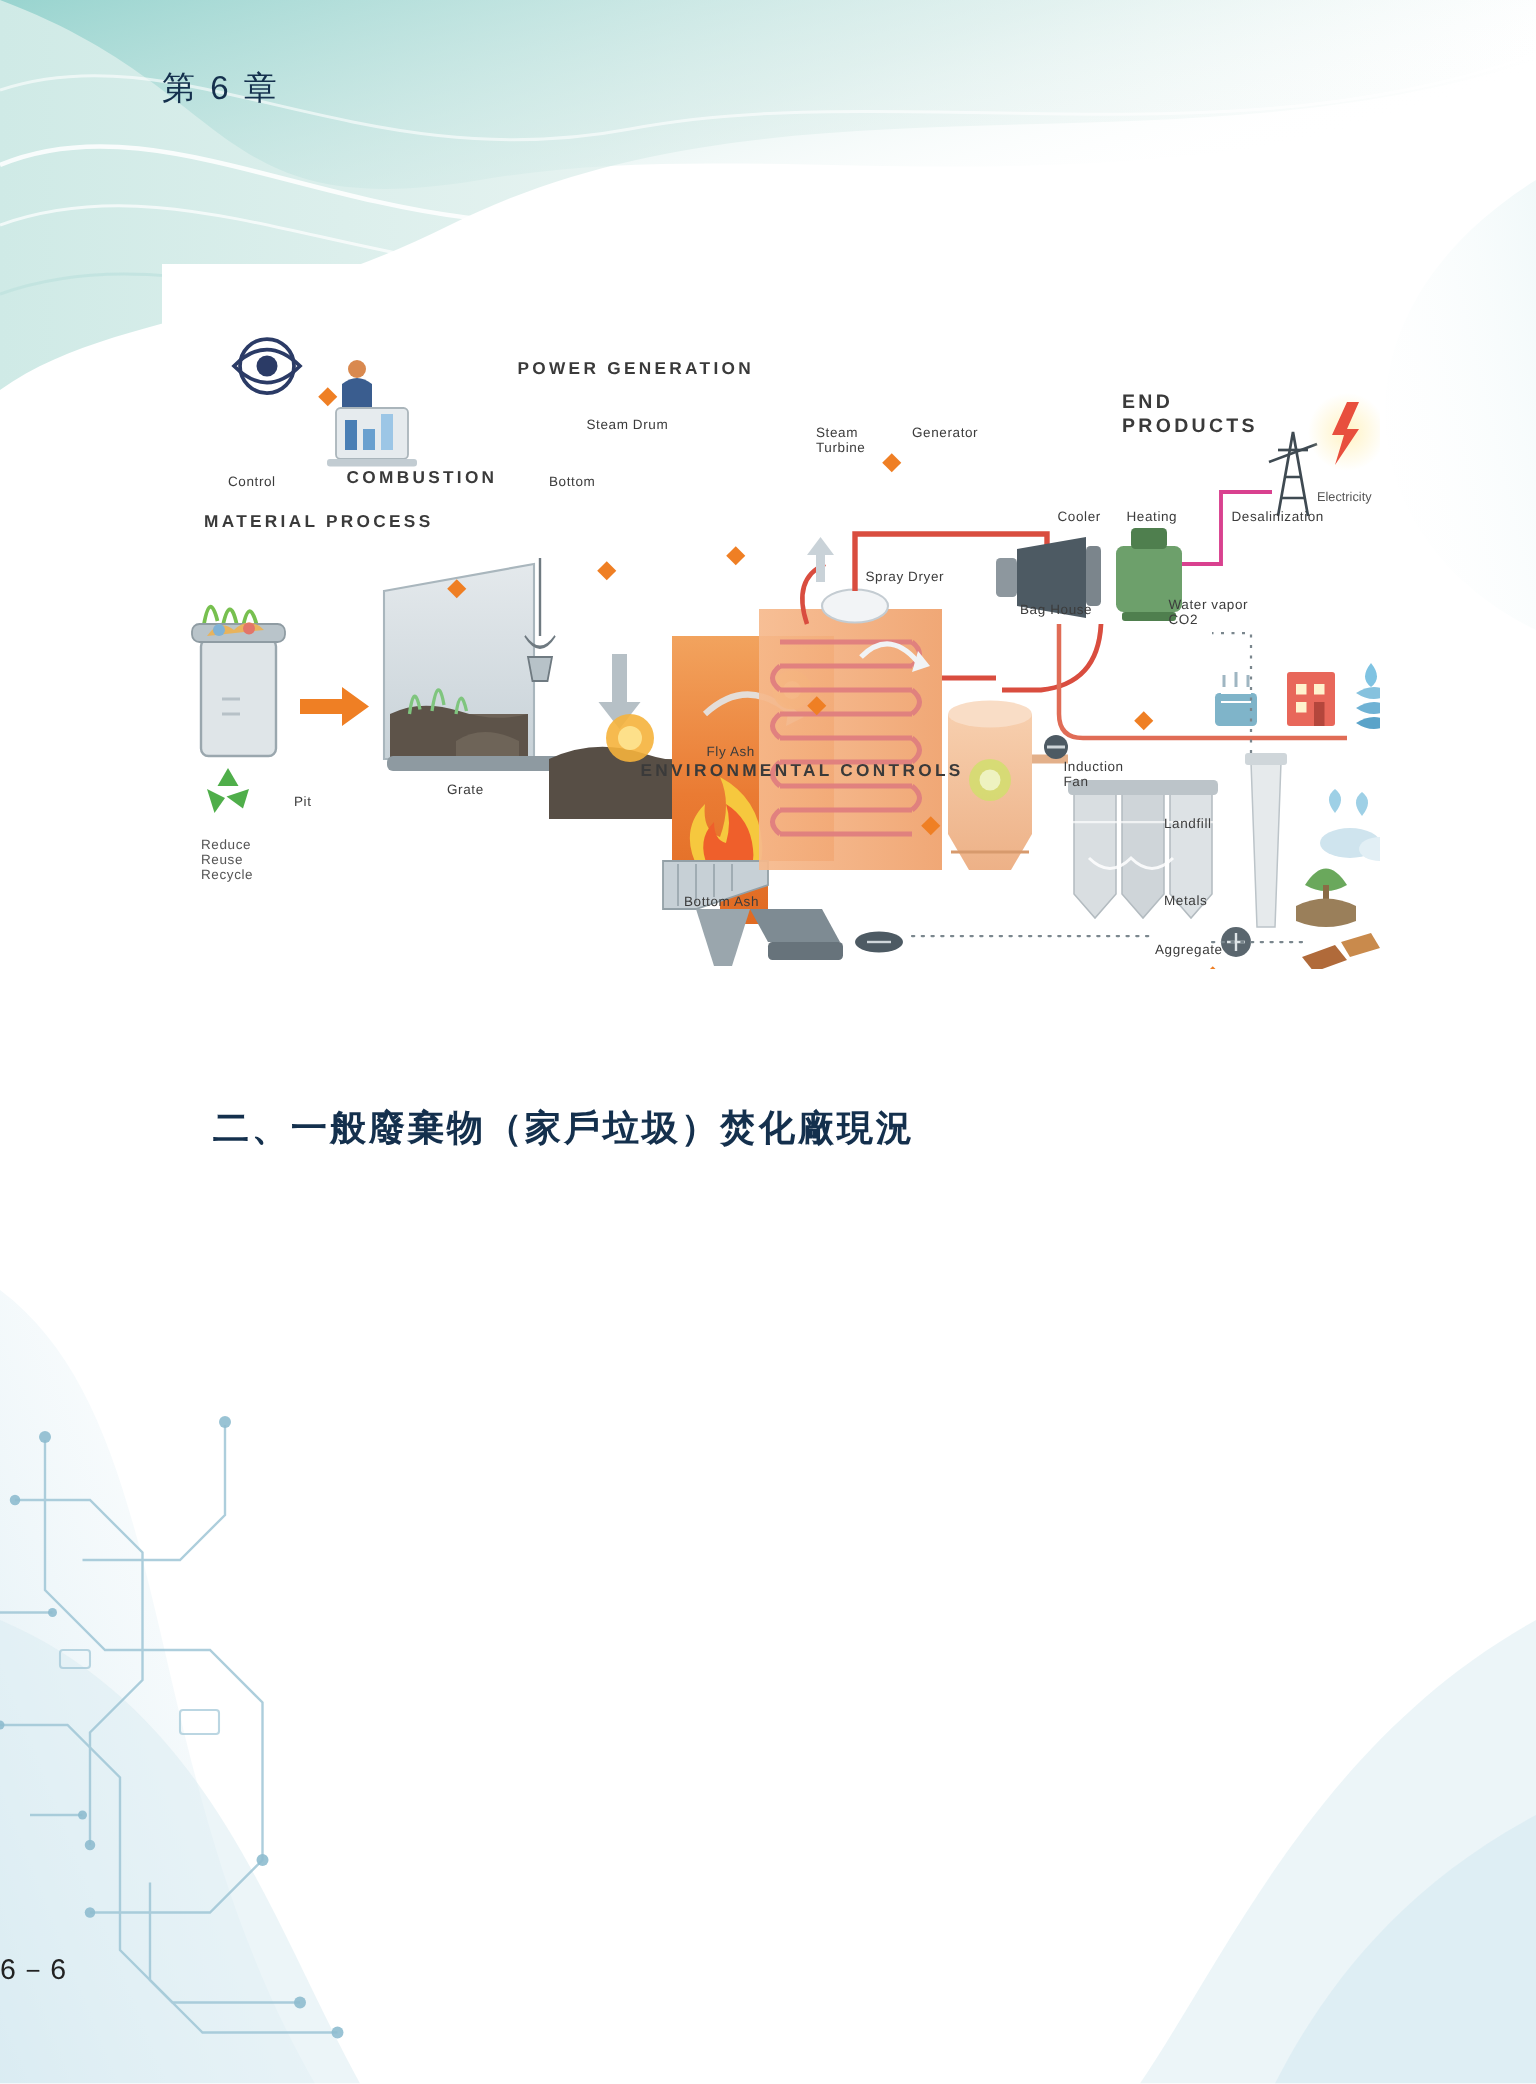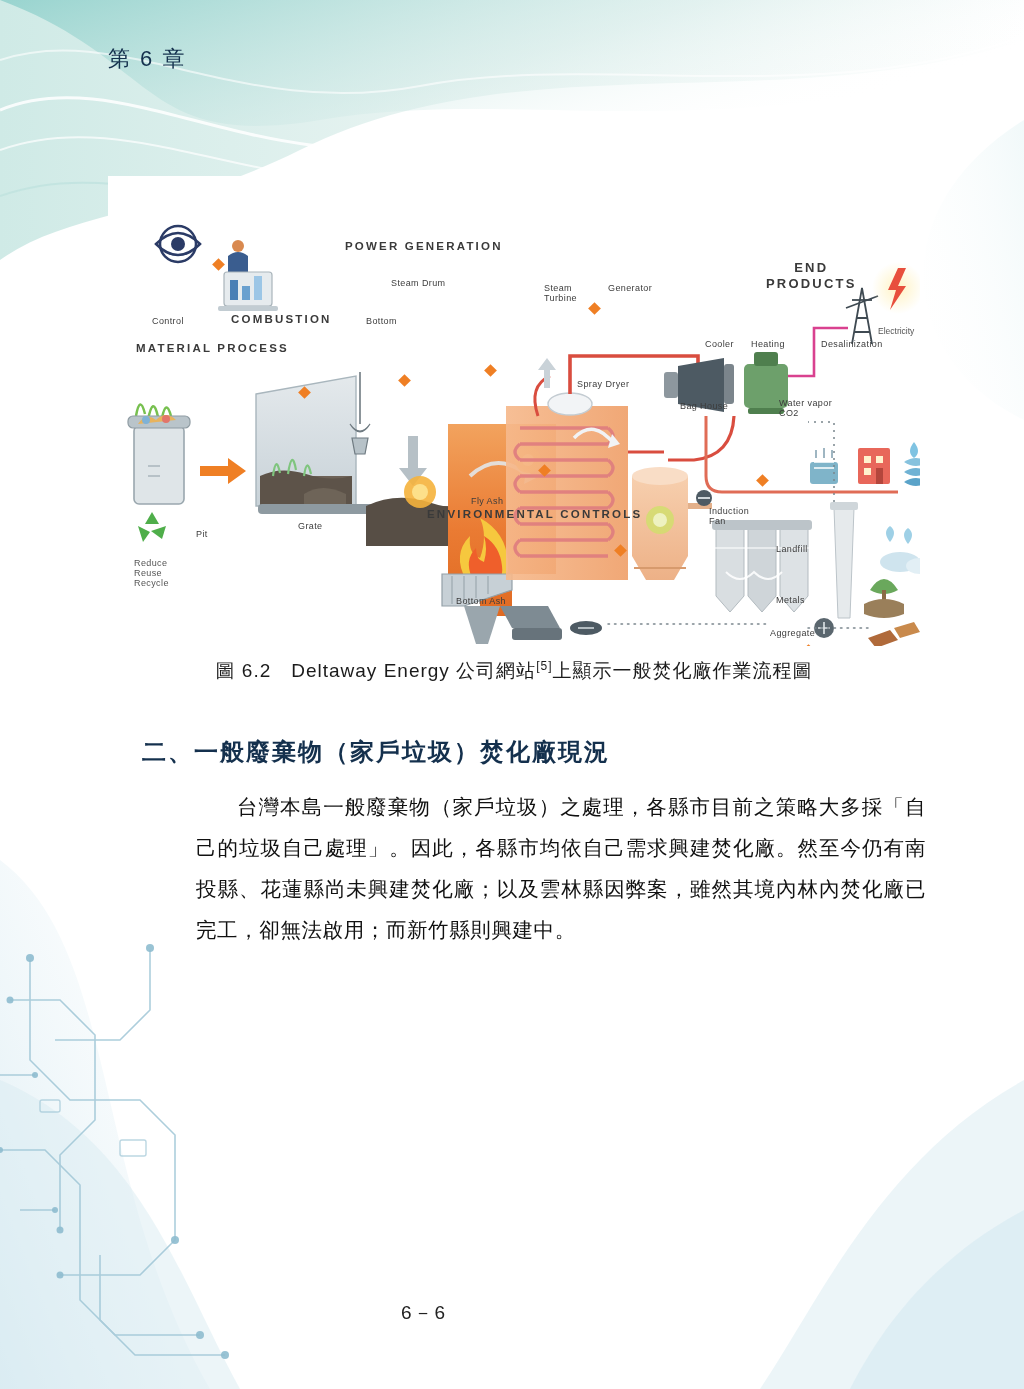--- a/index.html
+++ b/index.html
@@ -77,21 +77,21 @@
     color: #111111;
     letter-spacing: 0.6px;
     text-align: justify;
   }
   .body-text p { margin: 0 0 20px 0; text-indent: 2em; }
   .page-number {
     position: absolute;
     top: 1300px;
     left: 0;
     width: 848px;
-    text-align: center;
+    text-align: left;
     font-size: 19px;
     color: #222;
     letter-spacing: 2px;
   }
 
   
   .lbl {
     position: absolute;
     color: #3c3c3c;
     font-size: 9px;
@@ -452,21 +452,21 @@
         <rect x="650" y="300" width="9" height="9" transform="rotate(45 654.5 304.5)"></rect>
         <rect x="696" y="470" width="9" height="9" transform="rotate(45 700.5 474.5)"></rect>
       </g>
     </svg>
 
     
     <div class="lbl cap" style="left:237px; top:64px;">POWER GENERATION</div>
     <div class="lbl cap" style="left:123px; top:137px;">COMBUSTION</div>
     <div class="lbl cap" style="left:0px; top:166px;padding-left:28px;">MATERIAL PROCESS</div>
     <div class="lbl cap" style="left:319px; top:332px;">ENVIRONMENTAL CONTROLS</div>
-    <div class="lbl big" style="left:658px; top:84px; white-space:pre;text-align:center;">END
+    <div class="lbl big" style="left:640px; top:84px; white-space:pre;">END
 PRODUCTS</div>
 
     <div class="lbl" style="left:44px; top:140px;">Control</div>
     <div class="lbl" style="left:283px; top:102px;">Steam Drum</div>
     <div class="lbl" style="left:258px; top:140px;">Bottom</div>
     <div class="lbl" style="left:436px; top:107px; white-space:pre;">Steam
 Turbine</div>
     <div class="lbl" style="left:500px; top:107px;text-align:center;">Generator</div>
     <div class="lbl" style="left:597px; top:163px;">Cooler</div>
     <div class="lbl" style="left:643px; top:163px;">Heating</div>
@@ -479,24 +479,20 @@
     <div class="lbl" style="left:601px; top:330px; white-space:pre;">Induction
 Fan</div>
     <div class="lbl" style="left:668px; top:368px;">Landfill</div>
     <div class="lbl" style="left:668px; top:419px;">Metals</div>
     <div class="lbl" style="left:662px; top:452px;">Aggregate</div>
     <div class="lbl" style="left:348px; top:420px;">Bottom Ash</div>
     <div class="lbl" style="left:190px; top:345px;">Grate</div>
     <div class="lbl" style="left:88px; top:353px;text-align:center;">Pit</div>
   </div>
 
-  <div class="figure-caption">
-    <span>圖 6.2　Deltaway Energy 公司網站</span><sup>[5]</sup><span>上顯示一般焚化廠作業流程圖</span>
-  </div>
 </div>
 
 <div class="section-heading">二、一般廢棄物（家戶垃圾）焚化廠現況</div>
 
 <div class="body-text">
-  <p>台灣本島一般廢棄物（家戶垃圾）之處理，各縣市目前之策略大多採「自己的垃圾自己處理」。因此，各縣市均依自己需求興建焚化廠。然至今仍有南投縣、花蓮縣尚未興建焚化廠；以及雲林縣因弊案，雖然其境內林內焚化廠已完工，卻無法啟用；而新竹縣則興建中。</p>
 </div>
 
 <div class="page-number">6－6</div>
 
 </body></html>

